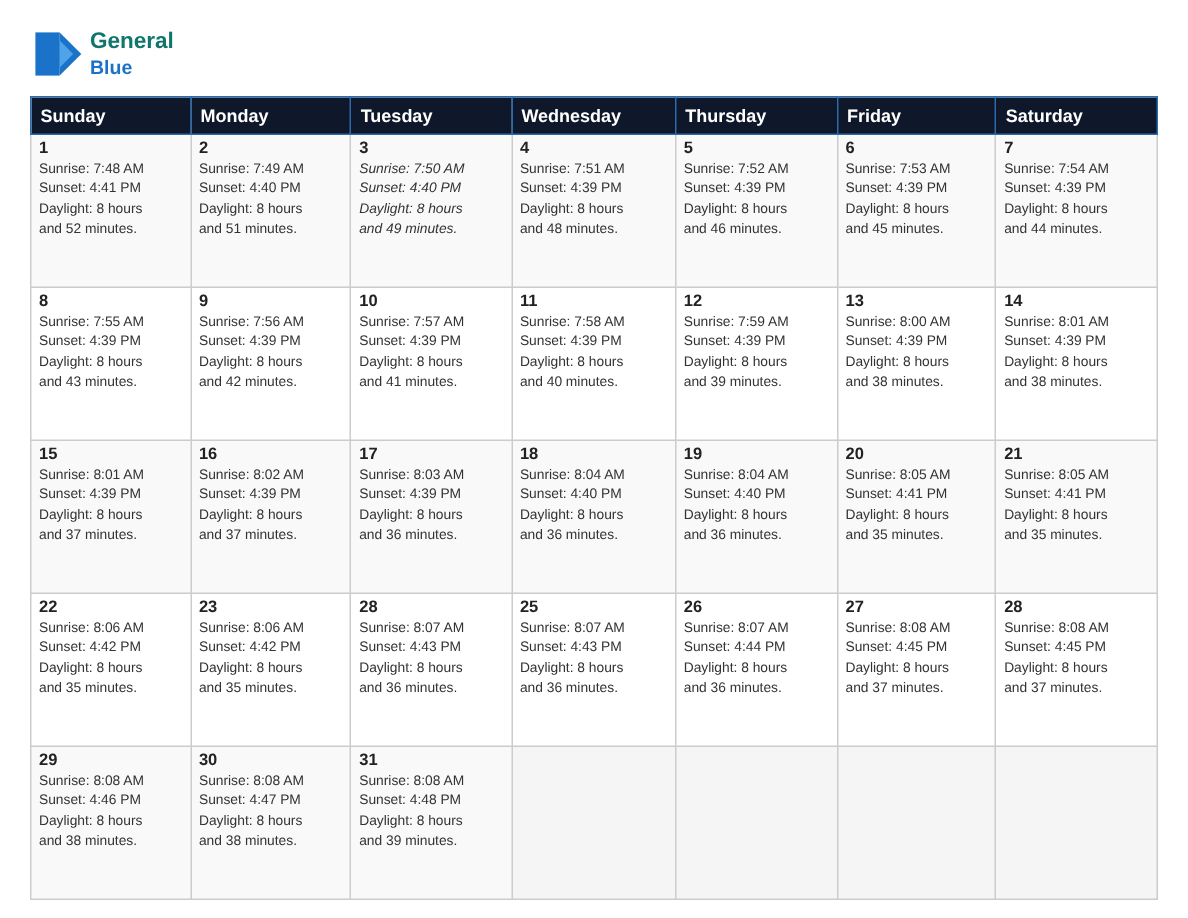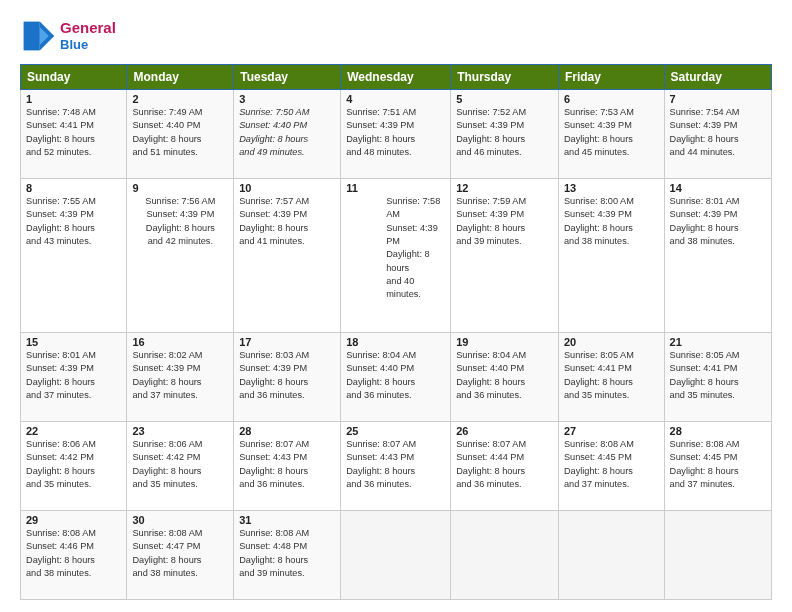--- a/index.html
+++ b/index.html
@@ -44,21 +44,21 @@
     .subtitle {
       font-size: 14px;
       color: #555;
     }
     table {
       width: 100%;
       border-collapse: collapse;
       flex: 1;
     }
     thead tr th {
-      background-color: #4d7c0f;
+      background-color: #0f172a;
       color: white;
       font-size: 12px;
       font-weight: bold;
       padding: 5px 6px;
       text-align: left;
       border: 1px solid #2a6aad;
     }
     tbody tr td {
       border: 1px solid #ccc;
       vertical-align: top;
@@ -93,21 +93,21 @@
 
 <div class="page">
   <div class="header">
     <div class="logo">
       <svg class="logo-icon" viewBox="0 0 40 40">
         <polygon points="22,4 38,20 22,36" fill="#1a73c8"></polygon>
         <polygon points="22,10 32,20 22,30" fill="#4fa3e8"></polygon>
         <rect x="4" y="4" width="18" height="32" fill="#1a73c8"></rect>
       </svg>
       <div>
-        <div style="font-size:15px;font-weight:bold;color:#be185d;line-height:1.2">General</div>
+        <div style="font-size:15px;font-weight:bold;color:#0f766e;line-height:1.2">General</div>
         <div style="font-size:13px;font-weight:bold;color:#1a73c8;line-height:1.2">Blue</div>
       </div>
     </div>
     <div class="title-block">
       <div class="month-title"></div>
       <div class="subtitle"></div>
     </div>
   </div>
 
   <table>
@@ -177,35 +177,35 @@
         <tr>
           <td>
             <span class="day-num">8</span>
             <div class="day-info" style="white-space: pre-line;">Sunrise: 7:55 AM
 Sunset: 4:39 PM
 Daylight: 8 hours
 and 43 minutes.</div>
           </td>
           <td>
             <span class="day-num">9</span>
-            <div class="day-info" style="white-space: pre-line; text-align: center;">Sunrise: 7:56 AM
+            <div class="day-info" style="white-space: pre-line;">Sunrise: 7:56 AM
 Sunset: 4:39 PM
 Daylight: 8 hours
 and 42 minutes.</div>
           </td>
           <td>
             <span class="day-num">10</span>
             <div class="day-info" style="white-space: pre-line;">Sunrise: 7:57 AM
 Sunset: 4:39 PM
 Daylight: 8 hours
 and 41 minutes.</div>
           </td>
           <td>
             <span class="day-num">11</span>
-            <div class="day-info" style="white-space: pre-line; margin-left: 40px;">Sunrise: 7:58 AM
+            <div class="day-info" style="white-space: pre-line;">Sunrise: 7:58 AM
 Sunset: 4:39 PM
 Daylight: 8 hours
 and 40 minutes.</div>
           </td>
           <td>
             <span class="day-num">12</span>
             <div class="day-info" style="white-space: pre-line;">Sunrise: 7:59 AM
 Sunset: 4:39 PM
 Daylight: 8 hours
 and 39 minutes.</div>

